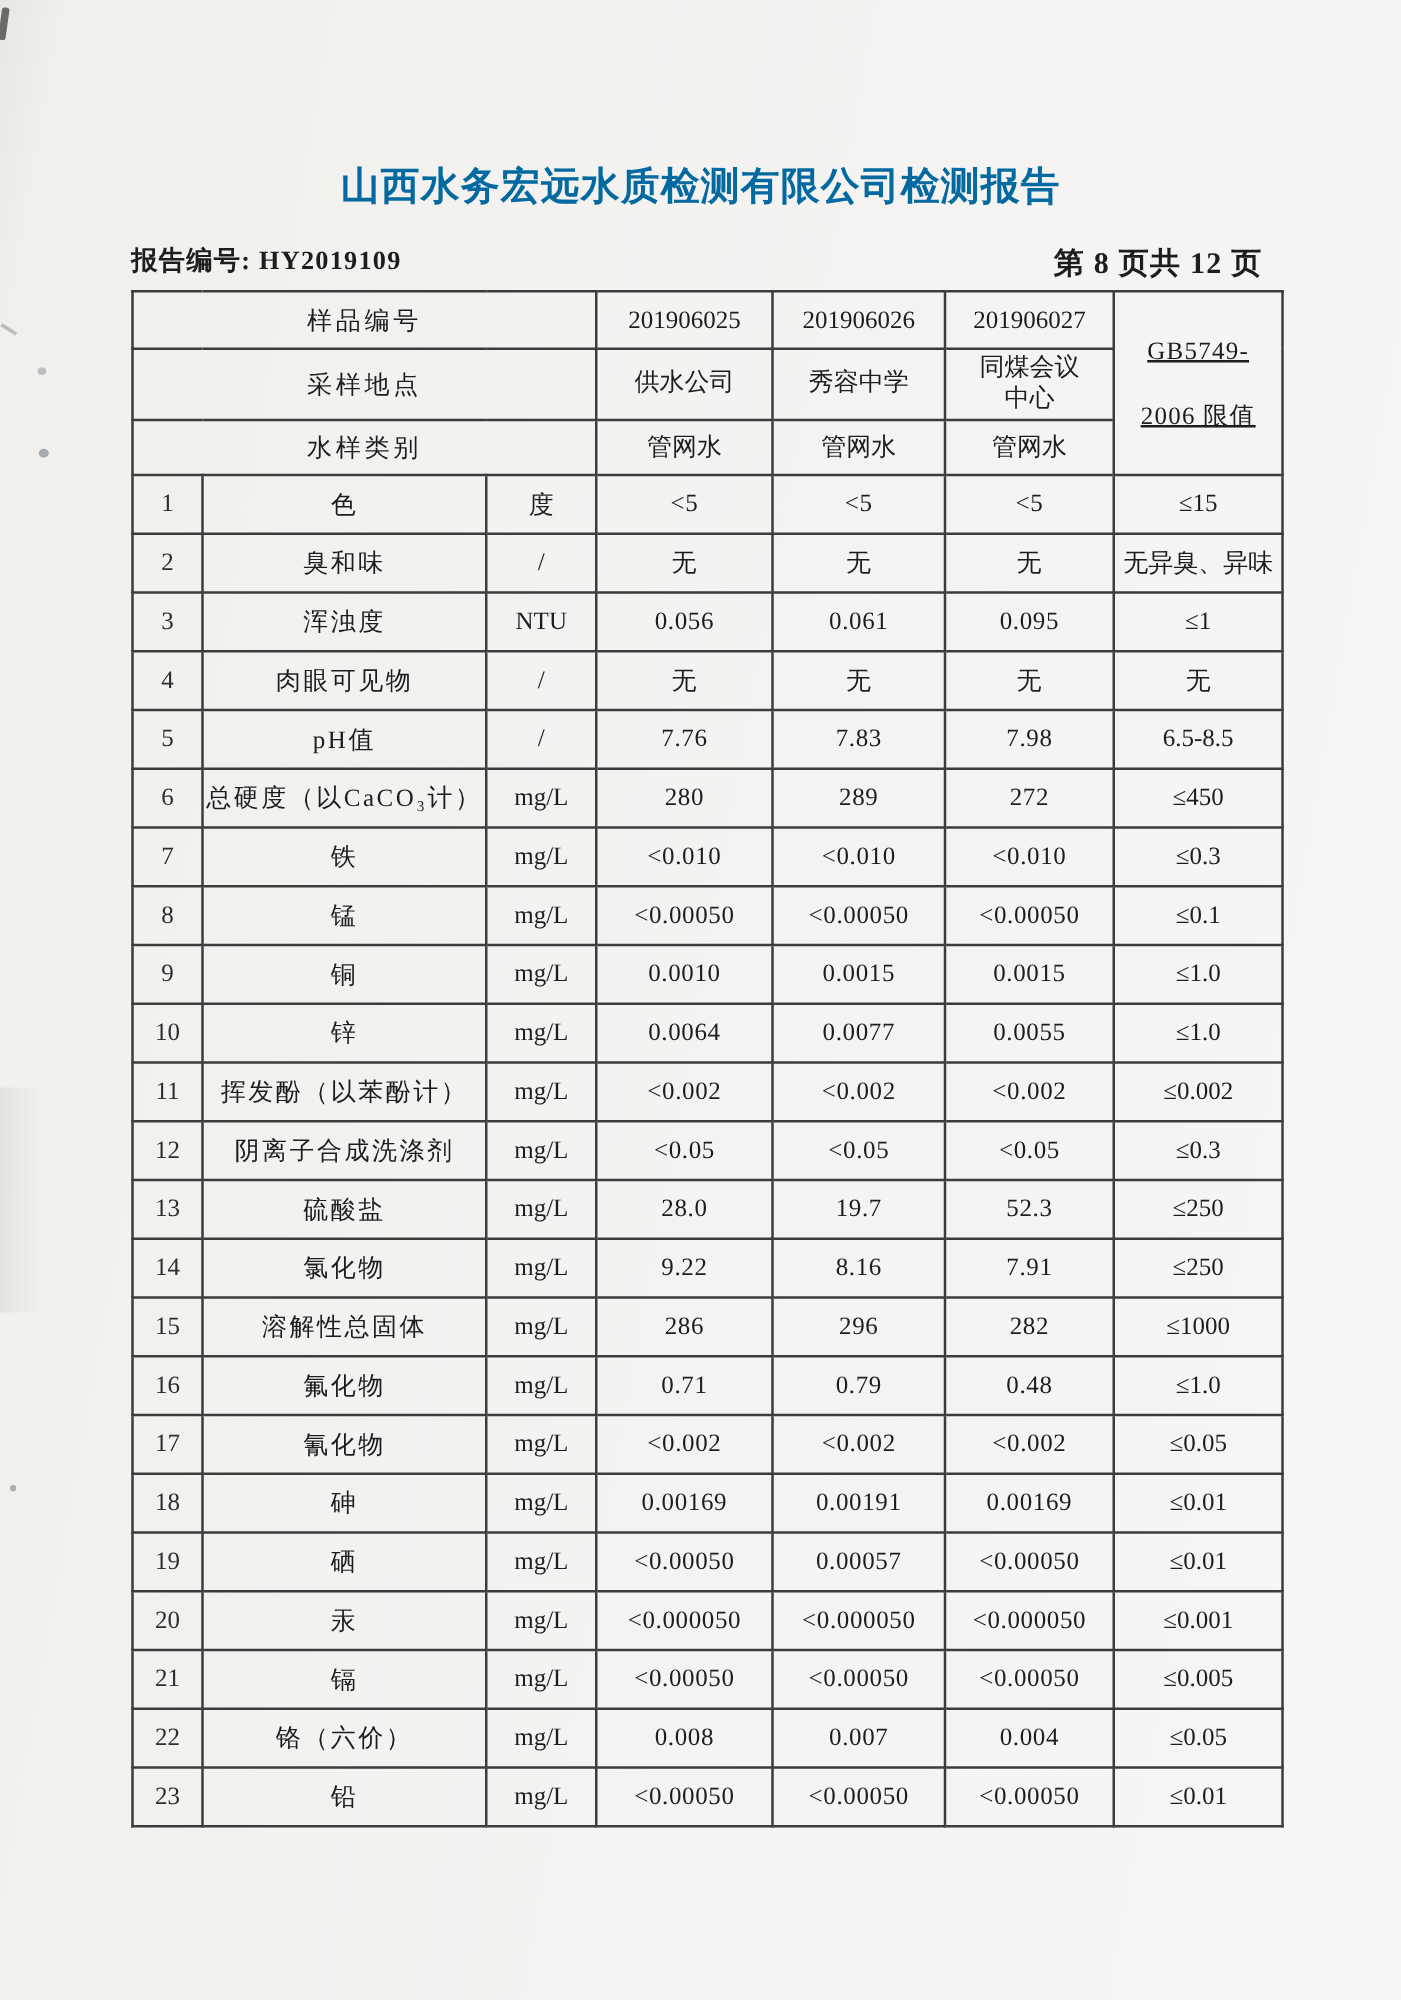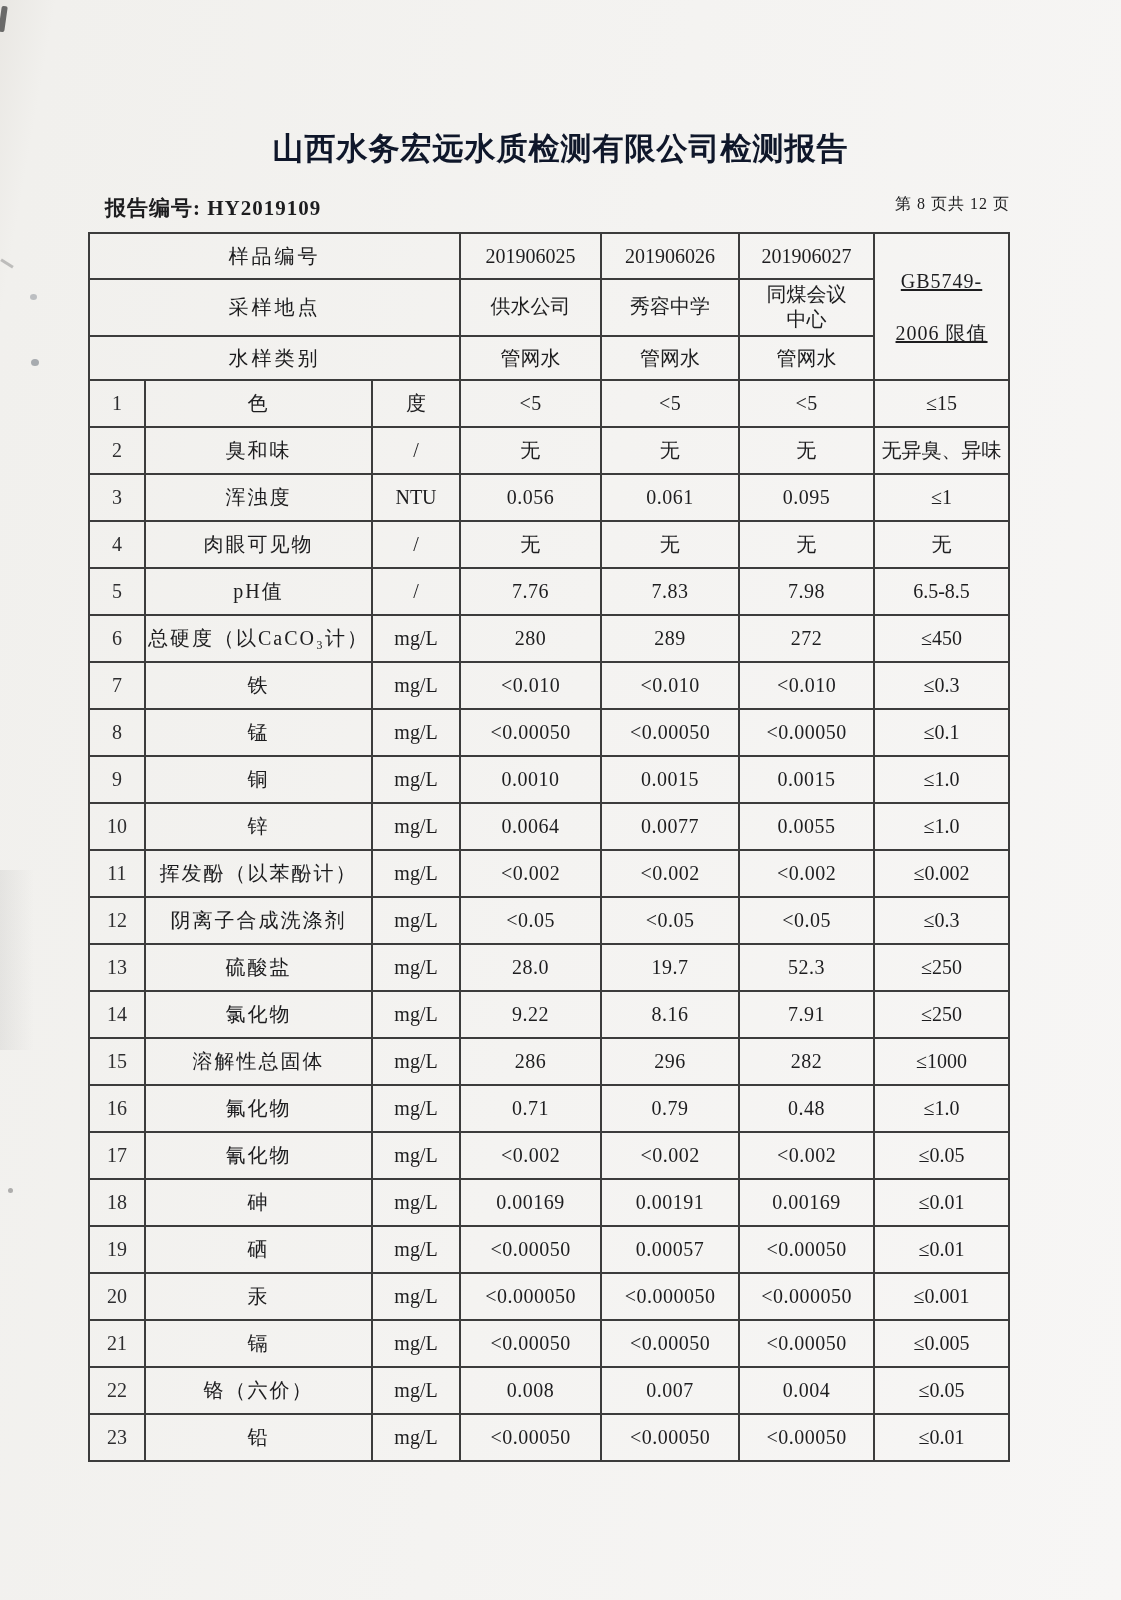--- a/index.html
+++ b/index.html
@@ -15,45 +15,45 @@
   .title {
     position: absolute;
     top: 128px;
     left: 0;
     width: 100%;
     text-align: center;
     font-family: "Liberation Sans", "DejaVu Sans", sans-serif;
     font-size: 31px;
     font-weight: 700;
     letter-spacing: 1px;
-    color: #0f172a;
+    color: #0369a1;
   }
   .meta {
     position: absolute;
     top: 194px;
     left: 105px;
     width: 905px;
     display: flex;
     justify-content: space-between;
     align-items: flex-start;
   }
   .meta .report-no {
     font-size: 21px;
     font-weight: 600;
     letter-spacing: 1px;
   }
   .meta .page-info {
-    font-size: 16px;
-    font-weight: 400;
+    font-size: 24px;
+    font-weight: 700;
     letter-spacing: 1px;
   }
   table.report {
     position: absolute;
     top: 232px;
-    left: 88px;
+    left: 105px;
     width: 920px;
     border-collapse: collapse;
     table-layout: fixed;
   }
   table.report td {
     border: 2px solid #3c3c3c;
     text-align: center;
     vertical-align: middle;
     font-size: 20px;
     padding: 0 2px;

